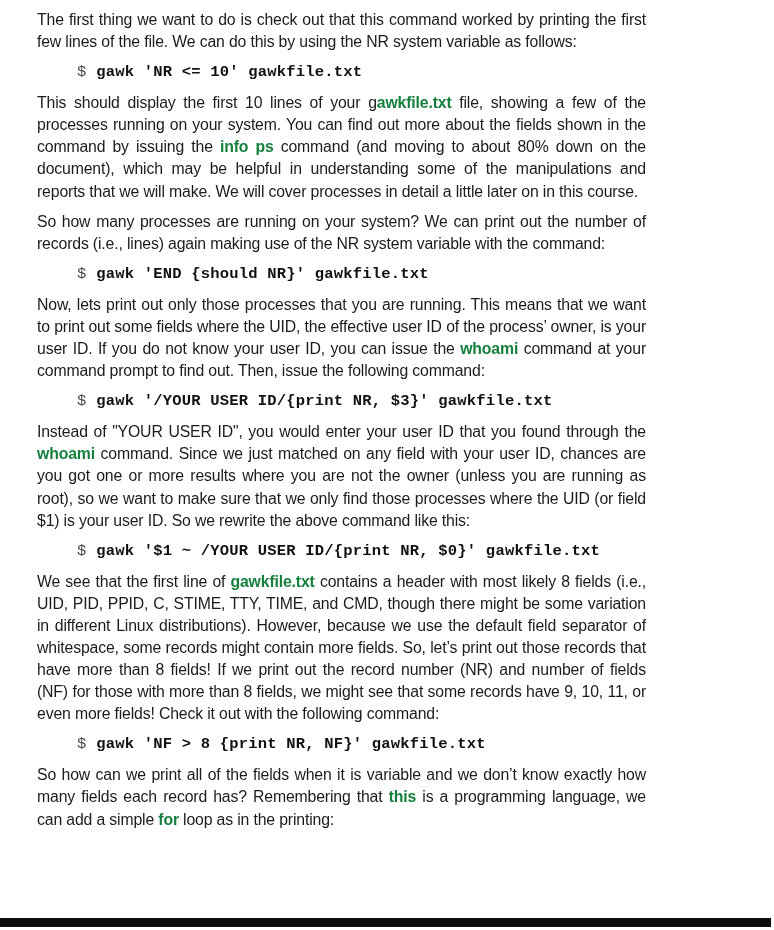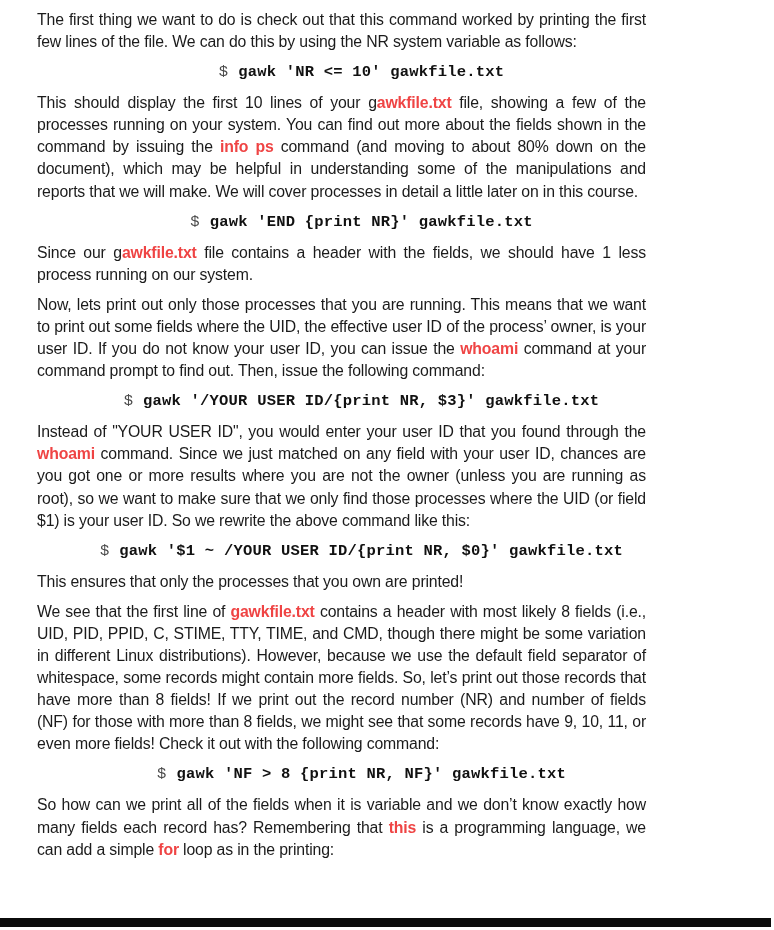--- a/index.html
+++ b/index.html
@@ -22,30 +22,29 @@
     font-family: "Liberation Sans", sans-serif;
     font-size: 15.8px;
     line-height: 22.1px;
     text-align: justify;
     color: #1b1b1b;
     letter-spacing: -0.15px;
     margin: 0 0 8px 0;
   }
   .para .b {
     font-weight: bold;
-    color: #ef4444;
+    color: #15803d;
   }
   .code-line {
     font-family: "Liberation Mono", "DejaVu Sans Mono", monospace;
     font-size: 15.5px;
     line-height: 22px;
     margin: 2px 0 9px 40px;
     white-space: pre;
     color: #111111;
-    text-align: center;
   }
   .code-line .prompt {
     font-weight: 400;
     color: #4a4a4a;
     padding-right: 10px;
   }
   .code-line .cmd {
     font-weight: 700;
     letter-spacing: 0.2px;
   }
@@ -60,25 +59,24 @@
   }
 </style>
 </head>
 <body>
 
 <div class="page">
   <div id="doc-content">
       <p class="para"><span class="">The first thing we want to do is check out that this command worked by printing the first few lines of the file. We can do this by using the NR system variable as follows:</span></p>
       <div class="code-line"><span class="prompt">$</span><span class="cmd">gawk 'NR &lt;= 10' gawkfile.txt</span></div>
       <p class="para"><span class="">This should display the first 10 lines of your g</span><span class="b">awkfile.txt</span><span class=""> file, showing a few of the processes running on your system. You can find out more about the fields shown in the command by issuing the </span><span class="b">info ps</span><span class=""> command (and moving to about 80% down on the document), which may be helpful in understanding some of the manipulations and reports that we will make. We will cover processes in detail a little later on in this course.</span></p>
-      <div class="code-line"><span class="prompt">$</span><span class="cmd">gawk 'END {print NR}' gawkfile.txt</span></div>
-      <p class="para"><span class="">Since our g</span><span class="b">awkfile.txt</span><span class=""> file contains a header with the fields, we should have 1 less process running on our system.</span></p>
+      <p class="para"><span class="">So how many processes are running on your system? We can print out the number of records (i.e., lines) again making use of the NR system variable with the command:</span></p>
+      <div class="code-line"><span class="prompt">$</span><span class="cmd">gawk 'END {should NR}' gawkfile.txt</span></div>
       <p class="para"><span class="">Now, lets print out only those processes that you are running. This means that we want to print out some fields where the UID, the effective user ID of the process’ owner, is your user ID. If you do not know your user ID, you can issue the </span><span class="b">whoami</span><span class=""> command at your command prompt to find out. Then, issue the following command:</span></p>
       <div class="code-line"><span class="prompt">$</span><span class="cmd">gawk '/YOUR USER ID/{print NR, $3}' gawkfile.txt</span></div>
       <p class="para"><span class="">Instead of "YOUR USER ID", you would enter your user ID that you found through the </span><span class="b">whoami</span><span class=""> command. Since we just matched on any field with your user ID, chances are you got one or more results where you are not the owner (unless you are running as root), so we want to make sure that we only find those processes where the UID (or field $1) is your user ID. So we rewrite the above command like this:</span></p>
       <div class="code-line"><span class="prompt">$</span><span class="cmd">gawk '$1 ~ /YOUR USER ID/{print NR, $0}' gawkfile.txt</span></div>
-      <p class="para"><span class="">This ensures that only the processes that you own are printed!</span></p>
       <p class="para"><span class="">We see that the first line of </span><span class="b">gawkfile.txt</span><span class=""> contains a header with most likely 8 fields (i.e., UID, PID, PPID, C, STIME, TTY, TIME, and CMD, though there might be some variation in different Linux distributions). However, because we use the default field separator of whitespace, some records might contain more fields. So, let’s print out those records that have more than 8 fields! If we print out the record number (NR) and number of fields (NF) for those with more than 8 fields, we might see that some records have 9, 10, 11, or even more fields! Check it out with the following command:</span></p>
       <div class="code-line"><span class="prompt">$</span><span class="cmd">gawk 'NF &gt; 8 {print NR, NF}' gawkfile.txt</span></div>
       <p class="para"><span class="">So how can we print all of the fields when it is variable and we don’t know exactly how many fields each record has? Remembering that </span><span class="b">this</span><span class=""> is a programming language, we can add a simple </span><span class="b">for</span><span class=""> loop as in the printing:</span></p>
     </div>
   <div class="bottom-bar"></div>
 </div>
 
 </body></html>

